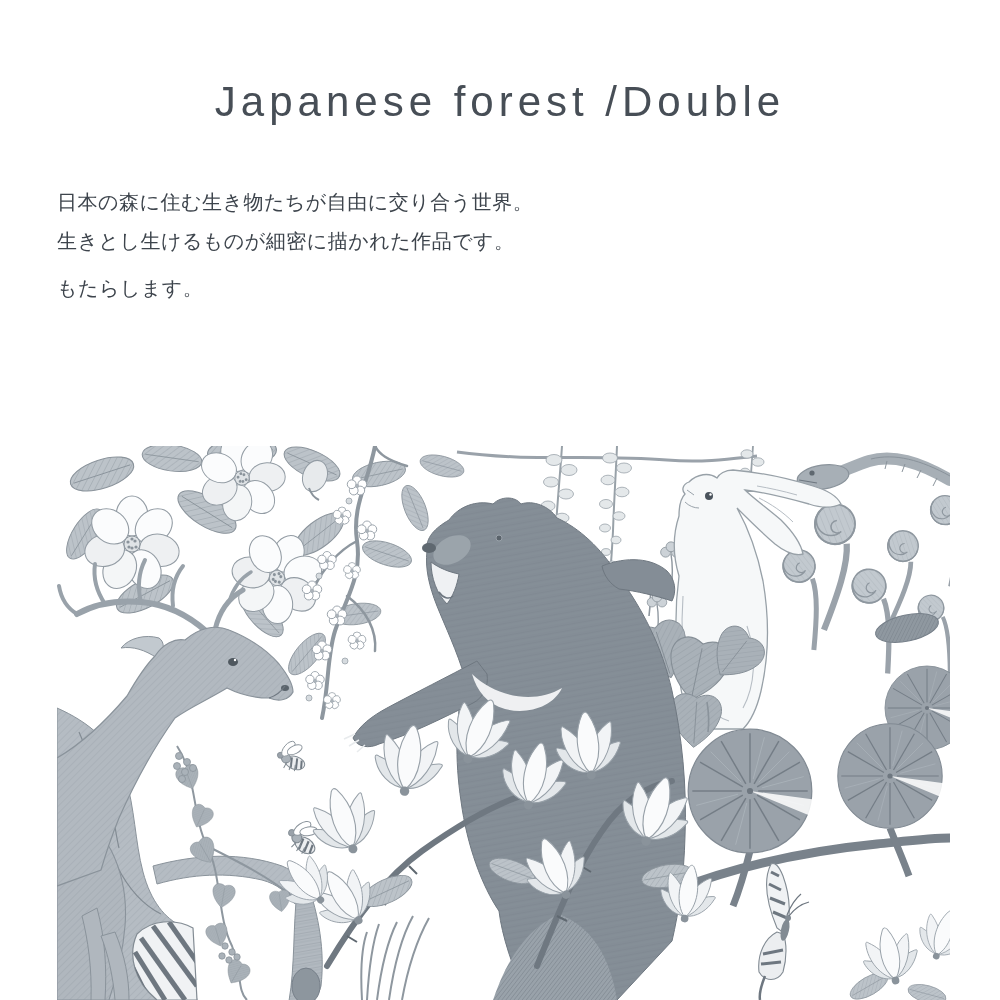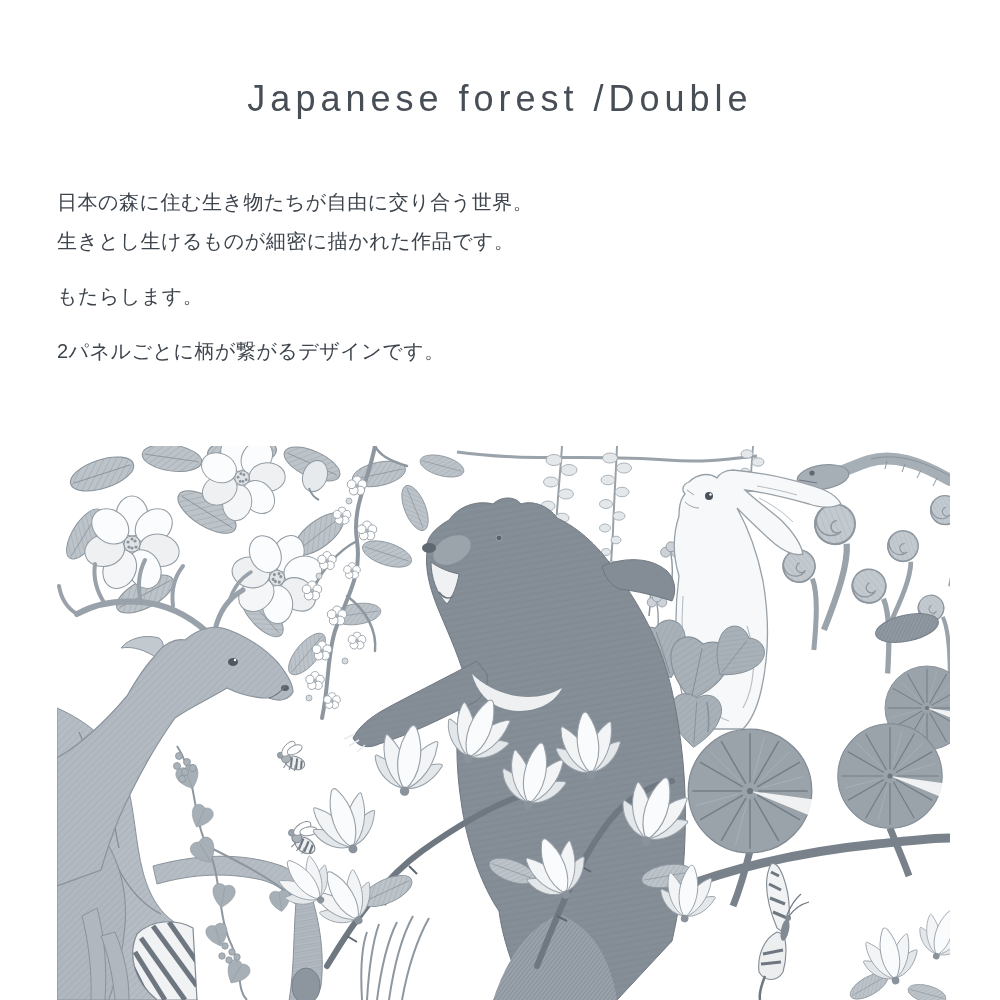--- a/index.html
+++ b/index.html
@@ -3,47 +3,46 @@
 <meta charset="utf-8">
 <style>
   html,body{margin:0;padding:0;}
   body{
     width:1000px;height:1000px;position:relative;overflow:hidden;
     background:#ffffff;
     font-family:"Liberation Sans","DejaVu Sans",sans-serif;
   }
   .title{
     position:absolute;top:78px;left:0;width:1000px;
-    text-align:center;font-size:36px;font-weight:400;
+    text-align:center;font-size:42px;font-weight:400;
     letter-spacing:5px;color:#474e56;
   }
   .desc{
     position:absolute;left:57px;top:183px;width:900px;
     font-size:20px;color:#3d444c;letter-spacing:0.5px;
   }
   .desc .line{line-height:39px;white-space:nowrap;}
   .desc .l2{}
   .desc .l3{margin-top:14px;}
-  .desc .l4{margin-top:16px;}
+  .desc .l4{margin-top:8px;}
   .desc .l5{margin-top:16px;}
   .art{
     position:absolute;left:57px;top:446px;width:893px;height:554px;
   }
   .art svg{display:block;width:893px;height:554px;}
 </style>
 </head>
 <body>
 
 <div class="title">Japanese forest /Double</div>
 
 <div class="desc">
   <div class="line l1">日本の森に住む生き物たちが自由に交り合う世界。</div>
   <div class="line l2">生きとし生けるものが細密に描かれた作品です。</div>
   <div class="line l4">もたらします。</div>
-  <div class="line l5">2パネルごとに柄が繋がるデザインです。</div>
 </div>
 
 <div class="art">
 <svg viewBox="0 0 893 554" xmlns="http://www.w3.org/2000/svg">
   <defs>
     <pattern id="ph1" patternUnits="userSpaceOnUse" width="5" height="5" patternTransform="rotate(45)">
       <line x1="0" y1="0" x2="0" y2="5" stroke="#8e979f" stroke-width="0.7"></line>
     </pattern>
     <pattern id="ph2" patternUnits="userSpaceOnUse" width="3.2" height="3.2" patternTransform="rotate(38)">
       <line x1="0" y1="0" x2="0" y2="3.2" stroke="#6e7780" stroke-width="1"></line>

